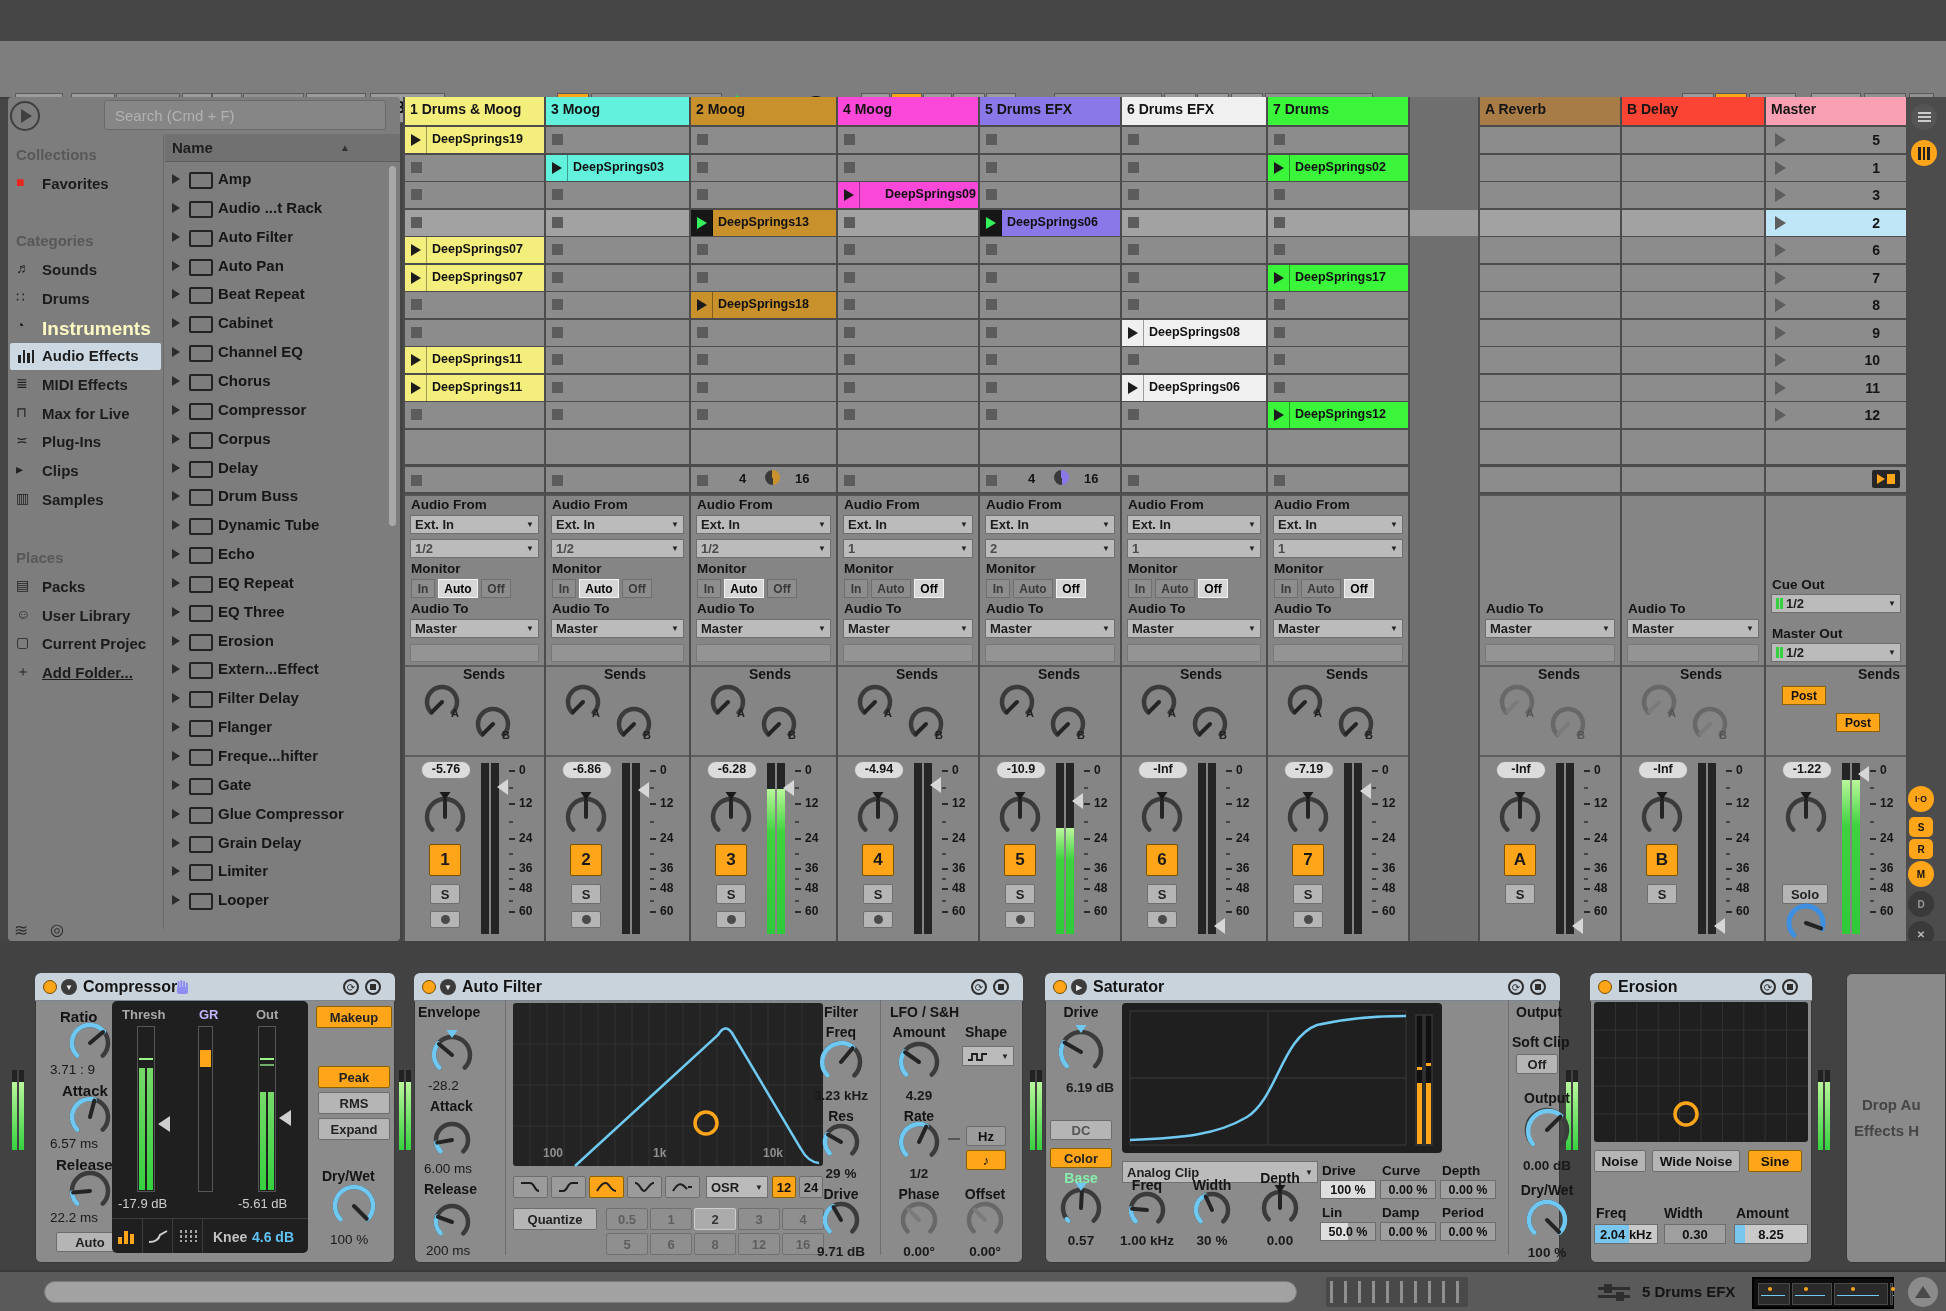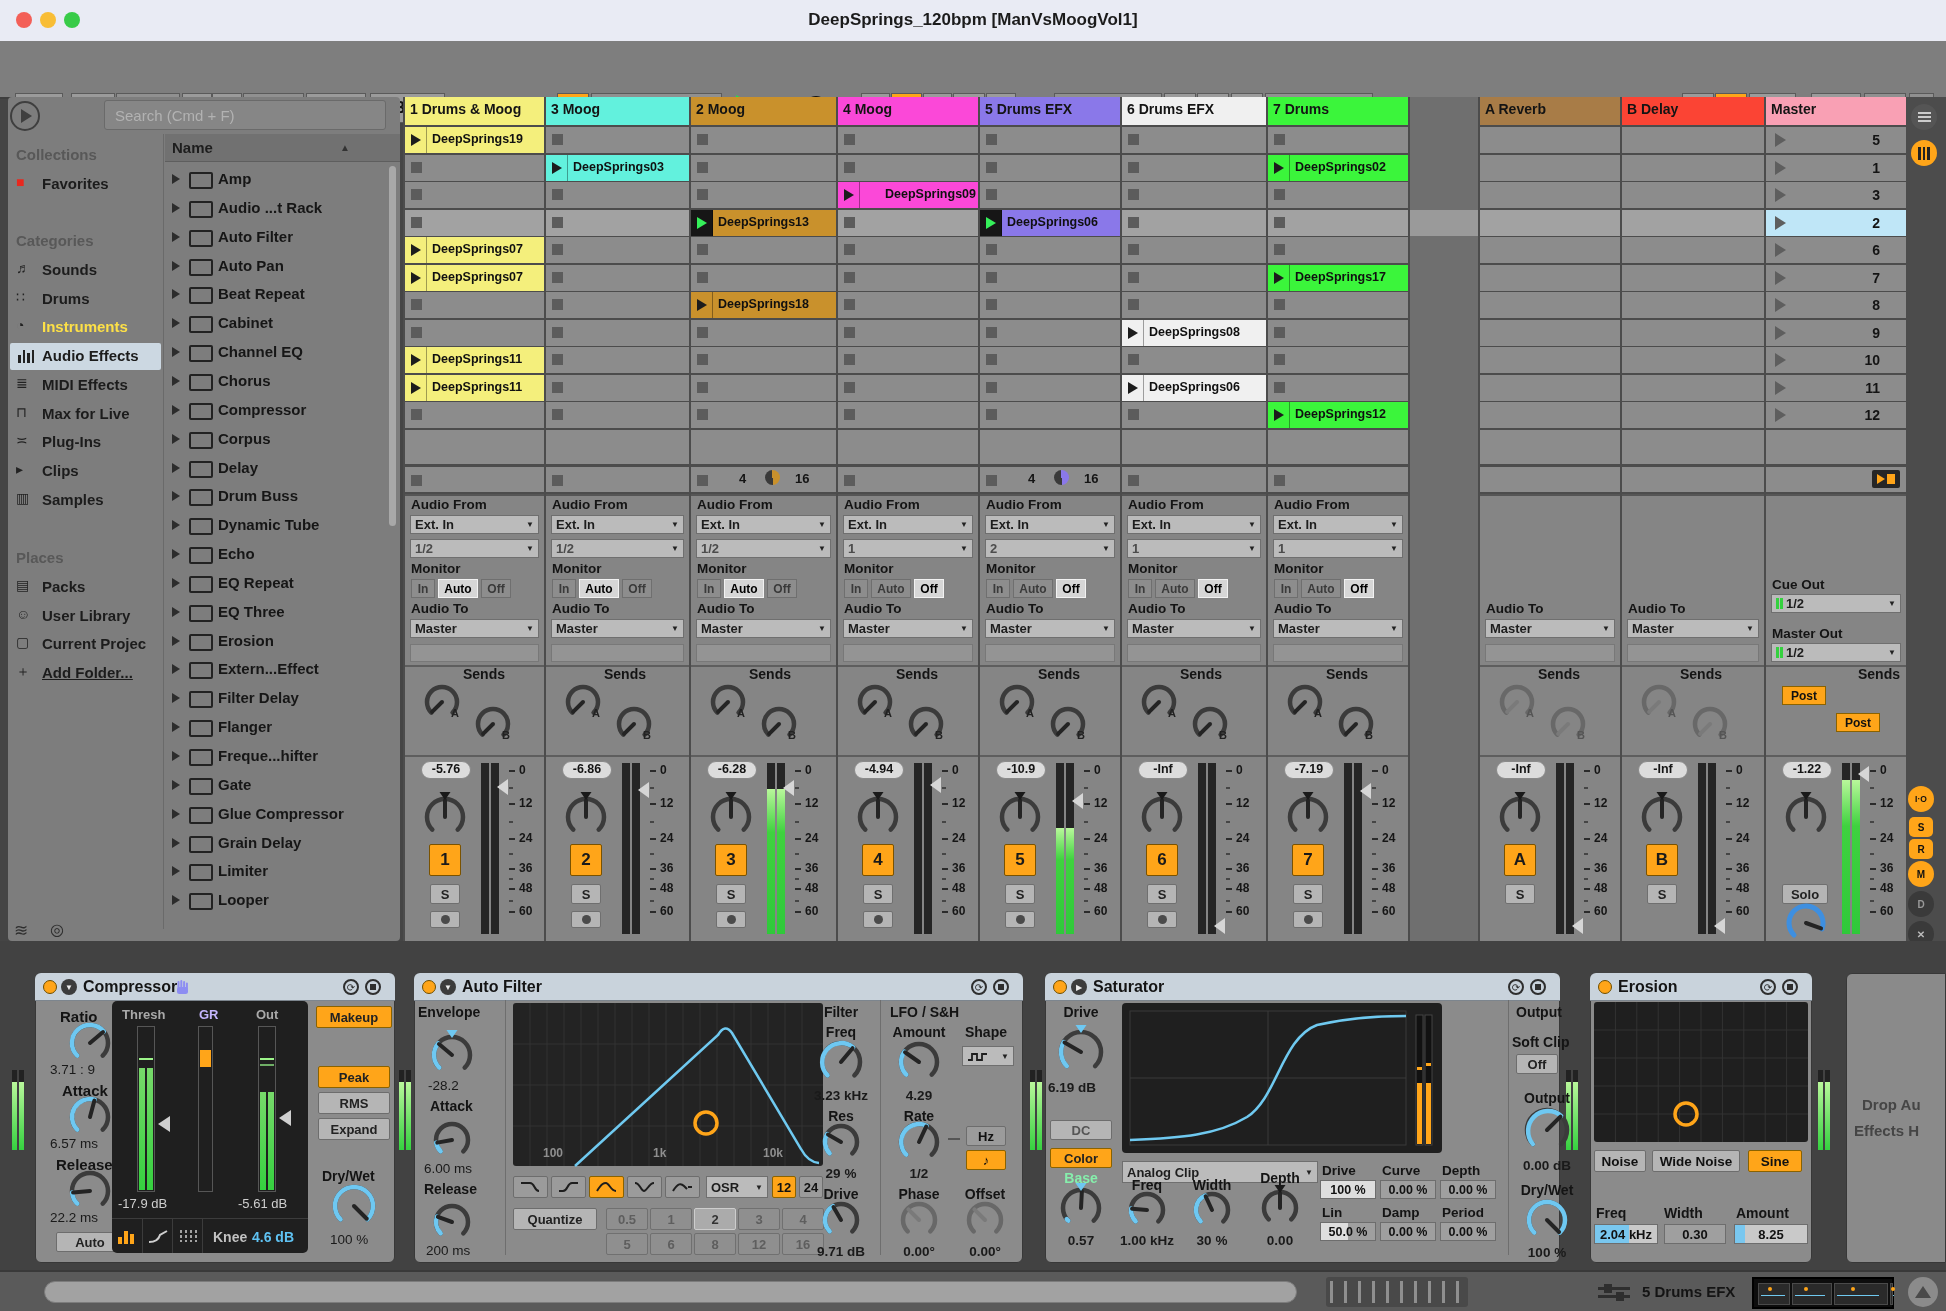--- a/index.html
+++ b/index.html
@@ -20,26 +20,20 @@
   .sbtn{position:absolute;background:#b5b5b5;border:1px solid #6f6f6f;border-radius:2px;font-weight:bold;font-size:13px;display:flex;align-items:center;justify-content:center;color:#222;}
   .dval{position:absolute;font-size:13.5px;color:#1a1a1a;white-space:nowrap;}
   .dbtn{position:absolute;background:#b5b5b5;border:1px solid #6d6d6d;border-radius:2px;font-size:13px;font-weight:bold;display:flex;align-items:center;justify-content:center;color:#222;}
   .clipname{font-size:12.5px;font-weight:bold;color:#101010;white-space:nowrap;overflow:hidden;}
   svg{position:absolute;overflow:visible;}
 </style>
 </head>
 <body>
 
 <div id="stage">
-  <div class="titlebar">
-    <div class="light" style="left:16px;background:#f35f57;"></div>
-    <div class="light" style="left:40px;background:#f8bd35;"></div>
-    <div class="light" style="left:64px;background:#38cb48;"></div>
-    <div class="wtitle">DeepSprings_120bpm  [ManVsMoogVol1]</div>
-  </div>
 
   <div class="tbar">
     <div class="tbtn" style="left:15px;width:46px;">Link</div>
     <div class="tbtn" style="left:71px;width:42px;">Tap</div>
     <div class="tbtn tfield" style="left:116px;width:62px;">120.00</div>
     <div class="tbtn" style="left:182px;width:28px;letter-spacing:1px;">||||</div>
     <div class="tbtn" style="left:212px;width:28px;letter-spacing:1px;">||||</div>
     <div class="tbtn tfield" style="left:243px;width:59px;">4 / 4</div>
     <div class="tbtn" style="left:306px;width:58px;">
         <span>O●</span>
@@ -113,21 +107,21 @@
     <div class=" abs" style="left: 10px; top: 257px; width: 151px; height: 27px;">
       <span style="position: absolute; left: 6px; top: 3px; width: 20px; font-size: 14px; color: rgb(34, 34, 34);">♬</span>
       <span style="position: absolute; left: 32px; top: 4px; font-size: 15px; font-weight: bold; color: rgb(28, 28, 28);">Sounds</span>
     </div>
     <div class=" abs" style="left: 10px; top: 285.7px; width: 151px; height: 27px;">
       <span style="position: absolute; left: 6px; top: 3px; width: 20px; font-size: 14px; color: rgb(34, 34, 34);">∷</span>
       <span style="position: absolute; left: 32px; top: 4px; font-size: 15px; font-weight: bold; color: rgb(28, 28, 28);">Drums</span>
     </div>
     <div class=" abs" style="left: 10px; top: 314.4px; width: 151px; height: 27px;">
       <span style="position: absolute; left: 6px; top: 3px; width: 20px; font-size: 14px; color: rgb(34, 34, 34);">◔</span>
-      <span style="position: absolute; left: 32px; top: 4px; font-size: 15px; font-weight: bold; color: #fde047;">Instruments</span>
+      <span style="position: absolute; left: 32px; top: 4px; font-size: 19px; font-weight: bold; color: #fef9c3;">Instruments</span>
     </div>
     <div class=" abs" style="left: 10px; top: 343.1px; width: 151px; height: 27px; background: rgb(204, 216, 226); border-radius: 2px;">
       <span style="position: absolute; left: 8px; top: 7px; display: flex; gap: 2px; align-items: flex-end;">
         <span style="width:2.5px;height:8px;background:#222;"></span>
         <span style="width:2.5px;height:13px;background:#222;"></span>
         <span style="width:2.5px;height:10px;background:#222;"></span>
         <span style="width:2.5px;height:13px;background:#222;"></span>
       </span>
       <span style="position: absolute; left: 32px; top: 4px; font-size: 15px; font-weight: bold; color: rgb(28, 28, 28);">Audio Effects</span>
     </div>
@@ -1576,21 +1570,21 @@
     <div class=" abs" style="left: 1530px; top: 979px; width: 16px; height: 16px; border: 2px solid rgb(46, 46, 46); border-radius: 50%; display: flex; align-items: center; justify-content: center;">
       <span style="width:6px;height:6px;background:#2e2e2e;"></span>
     </div>
     <div class=" abs" style="left: 1052px; top: 1004px; width: 58px; height: 18px; font-size: 14px; font-weight: bold; color: rgb(20, 20, 20); text-align: center; white-space: nowrap;">Drive</div>
     <svg width="56" height="56" style="left: 1053px; top: 1024px;">
       <path d="M 13.9 42.1 A 20 20 0 1 1 42.1 42.1" stroke="#3b3b3b" stroke-width="4.5" fill="none" stroke-linecap="round"></path>
       <path d="M 13.9 42.1 A 20 20 0 0 1 10.7 18.0" stroke="#6ec8f2" stroke-width="4.5" fill="none" stroke-linecap="round"></path>
       <line x1="28" y1="28" x2="11.545517328095666" y2="18.5" stroke="#242424" stroke-width="4" stroke-linecap="round"></line>
       <path d="M 22.5 1 L 33.5 1 L 28 9 Z" fill="#6ec8f2"></path>
     </svg>
-    <div class=" abs" style="left: 1048px; top: 1080px; width: 66px; height: 18px; font-size: 13.5px; font-weight: bold; color: rgb(26, 26, 26); text-align: left; white-space: nowrap;">6.19 dB</div>
+    <div class=" abs" style="left: 1048px; top: 1080px; width: 66px; height: 18px; font-size: 13.5px; font-weight: bold; color: rgb(26, 26, 26); text-align: right; white-space: nowrap;">6.19 dB</div>
     <div class="dbtn abs" style="left: 1050px; top: 1120px; width: 62px; height: 20px; color: rgb(85, 85, 85);">DC</div>
     <div class="dbtn abs" style="left: 1050px; top: 1148px; width: 62px; height: 20px; background: rgb(255, 165, 25); border-color: rgb(138, 98, 0);">Color</div>
     <div class=" abs" style="left: 1122px; top: 1003px; width: 320px; height: 150px; background: rgb(31, 31, 31); border-radius: 4px;">
       <svg width="320" height="150" style="left:0;top:0;">
         <rect x="8" y="8" width="276" height="134" fill="none" stroke="#3a3a3a"></rect>
         <line x1="146" y1="8" x2="146" y2="142" stroke="#3a3a3a"></line>
         <line x1="8" y1="75" x2="284" y2="75" stroke="#3a3a3a"></line>
         <path d="M8 137 C60 135 95 132 125 114 C155 95 160 35 195 22 C230 14 260 13 284 13" stroke="#6fc9f0" stroke-width="2.5" fill="none"></path>
         <rect x="294" y="12" width="7" height="130" fill="#111" stroke="#444"></rect>
         <rect x="303" y="12" width="7" height="130" fill="#111" stroke="#444"></rect>

